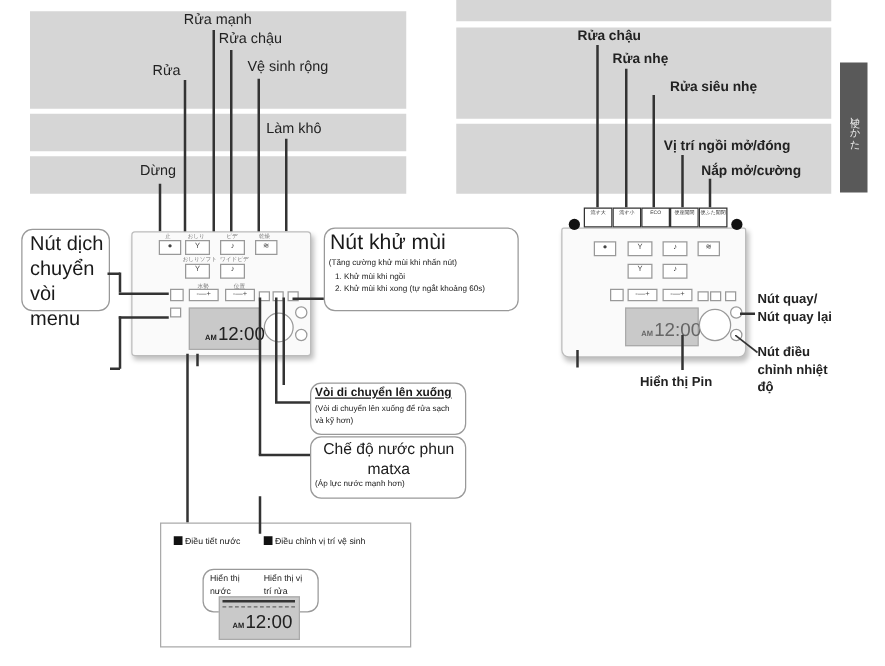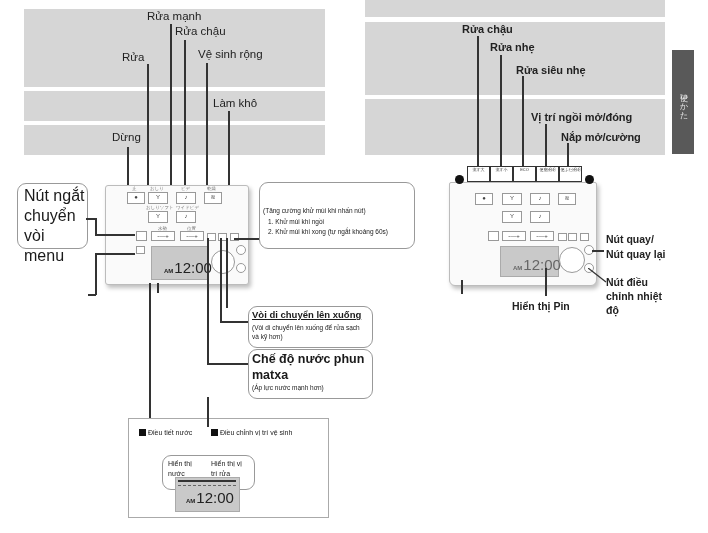--- a/index.html
+++ b/index.html
@@ -71,55 +71,56 @@
   <div class="lcd" style="left:45px;top:60px;width:55px;height:32px;">
     <div class="time" style="left:12px;top:12px;"><span class="am">AM</span><span>12:00</span></div>
   </div>
   <div class="circle" style="left:105px;top:64px;width:22px;height:22px;"></div>
   <div class="circle" style="left:130px;top:59px;width:8px;height:8px;"></div>
   <div class="circle" style="left:130px;top:77px;width:8px;height:8px;"></div>
 </div>
 
 <div class="callout" style="left:17px;top:183px;width:69px;height:64px;">
   <div style="position:absolute;left:6px;top:2px;font-size:16px;line-height:20px;">
-    <div>Nút ngắt</div>
+    <div>Nút dịch</div>
     <div>chuyển</div>
     <div>vòi menu</div>
   </div>
 </div>
 <div class="hl" style="left:86px;top:218px;width:10px;"></div>
 <div class="vl" style="left:95px;top:218px;height:16px;"></div>
 <div class="hl" style="left:95px;top:234px;width:40px;"></div>
 
 <div class="hl" style="left:95px;top:253px;width:40px;"></div>
 <div class="vl" style="left:95px;top:253px;height:42px;"></div>
 <div class="hl" style="left:88px;top:294px;width:8px;"></div>
 
 <div class="callout" style="left:259px;top:182px;width:154px;height:65px;">
+  <div style="position:absolute;left:4px;top:1px;font-size:17px;">Nút khử mùi</div>
   <div style="position:absolute;left:3px;top:24px;font-size:6.5px;white-space:nowrap;">(Tăng cường khử mùi khi nhấn nút)</div>
   <div style="position:absolute;left:8px;top:35px;font-size:6.5px;white-space:nowrap;">1. Khử mùi khi ngồi</div>
   <div style="position:absolute;left:8px;top:45px;font-size:6.5px;white-space:nowrap;">2. Khử mùi khi xong (tự ngắt khoảng 60s)</div>
 </div>
 <div class="hl" style="left:234px;top:238px;width:25px;"></div>
 
 <div class="vl" style="left:149px;top:283px;height:143px;"></div>
 <div class="vl" style="left:157px;top:283px;height:10px;"></div>
 <div class="vl" style="left:207px;top:238px;height:126px;"></div>
 <div class="hl" style="left:207px;top:363px;width:42px;"></div>
 <div class="vl" style="left:220px;top:238px;height:84px;"></div>
 <div class="hl" style="left:220px;top:321px;width:29px;"></div>
 <div class="vl" style="left:226px;top:238px;height:70px;"></div>
 
 <div class="callout" style="left:248px;top:306px;width:123px;height:40px;">
   <div style="position:absolute;left:3px;top:2px;font-size:9.5px;font-weight:bold;white-space:nowrap;text-decoration:underline;">Vòi di chuyển lên xuống</div>
   <div style="position:absolute;left:3px;top:16px;width:115px;font-size:6.5px;line-height:9px;">(Vòi di chuyển lên xuống để rửa sạch và kỹ hơn)</div>
 </div>
 
 <div class="callout" style="left:248px;top:349px;width:123px;height:48px;">
-  <div style="position:absolute;left:3px;top:1px;width:118px;font-size:12.5px;font-weight:bold;line-height:16px;">Chế độ nước phun matxa</div>
+  <div style="position:absolute;left:3px;top:1px;width:118px;font-size:12.5px;font-weight:normal;line-height:16px;text-align:center;">Chế độ nước phun matxa</div>
   <div style="position:absolute;left:3px;top:34px;font-size:6.5px;white-space:nowrap;">(Áp lực nước mạnh hơn)</div>
 </div>
 
 <div style="position:absolute;left:128px;top:418px;width:199px;height:98px;border:1px solid #aaa;background:#fff;">
   <div style="position:absolute;left:10px;top:10px;font-size:7px;white-space:nowrap;"><span class="sq"></span><span>Điều tiết nước</span></div>
   <div style="position:absolute;left:82px;top:10px;font-size:7px;white-space:nowrap;"><span class="sq"></span><span>Điều chỉnh vị trí vệ sinh</span></div>
   <div class="callout" style="left:33px;top:36px;width:91px;height:33px;border-width:1px;">
     <div style="position:absolute;left:5px;top:3px;font-size:7px;line-height:10px;">
       <div>Hiển thị</div>
       <div>nước</div>
@@ -135,21 +136,21 @@
   </div>
 </div>
 <div class="vl" style="left:207px;top:397px;height:30px;"></div>
 
 <div class="band" style="left:365px;top:0px;width:300px;height:17px;"></div>
 <div class="band" style="left:365px;top:22px;width:300px;height:73px;"></div>
 <div class="band" style="left:365px;top:99px;width:300px;height:56px;"></div>
 
 <div class="lblb" style="left:462px;top:23px;">Rửa chậu</div>
 <div class="lblb" style="left:490px;top:41px;">Rửa nhẹ</div>
-<div class="lblb" style="left:516px;top:64px;">Rửa siêu nhẹ</div>
+<div class="lblb" style="left:536px;top:64px;">Rửa siêu nhẹ</div>
 <div class="lblb" style="left:531px;top:111px;">Vị trí ngồi mở/đóng</div>
 <div class="lblb" style="left:561px;top:131px;">Nắp mở/cường</div>
 
 <div class="vl" style="left:477px;top:36px;height:130px;"></div>
 <div class="vl" style="left:500px;top:55px;height:111px;"></div>
 <div class="vl" style="left:522px;top:76px;height:90px;"></div>
 <div class="vl" style="left:545px;top:124px;height:42px;"></div>
 <div class="vl" style="left:567px;top:143px;height:23px;"></div>
 
 <div class="tab" style="left:672px;top:50px;width:22px;height:104px;line-height:22px;">使いかた</div>

